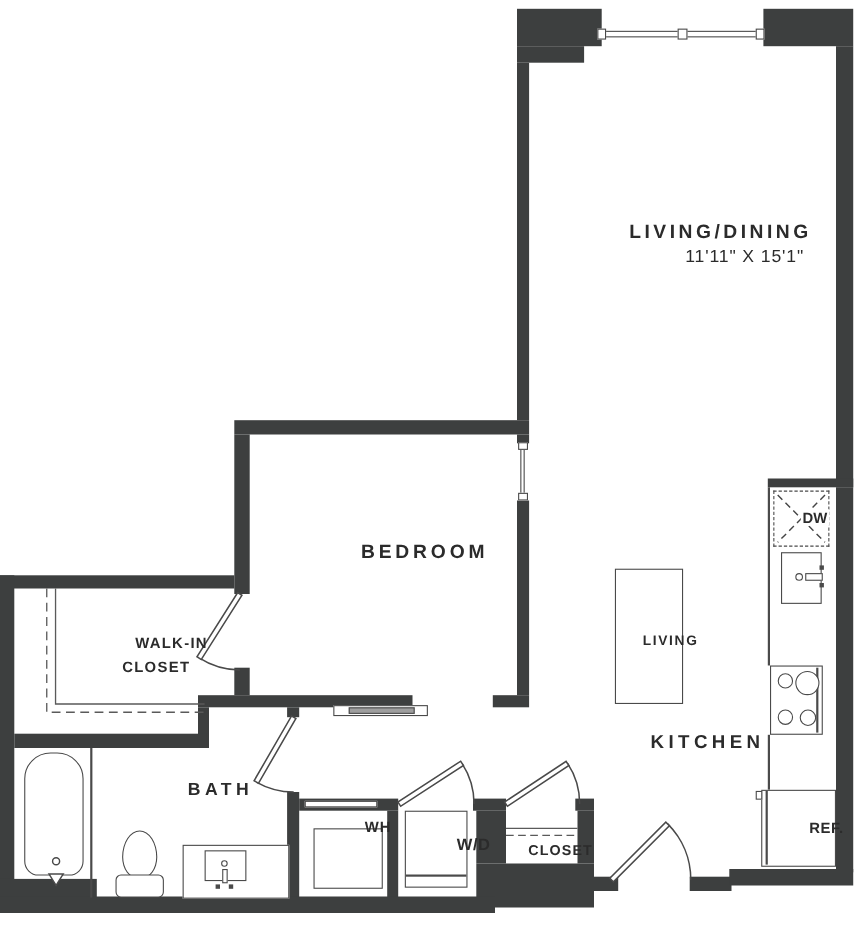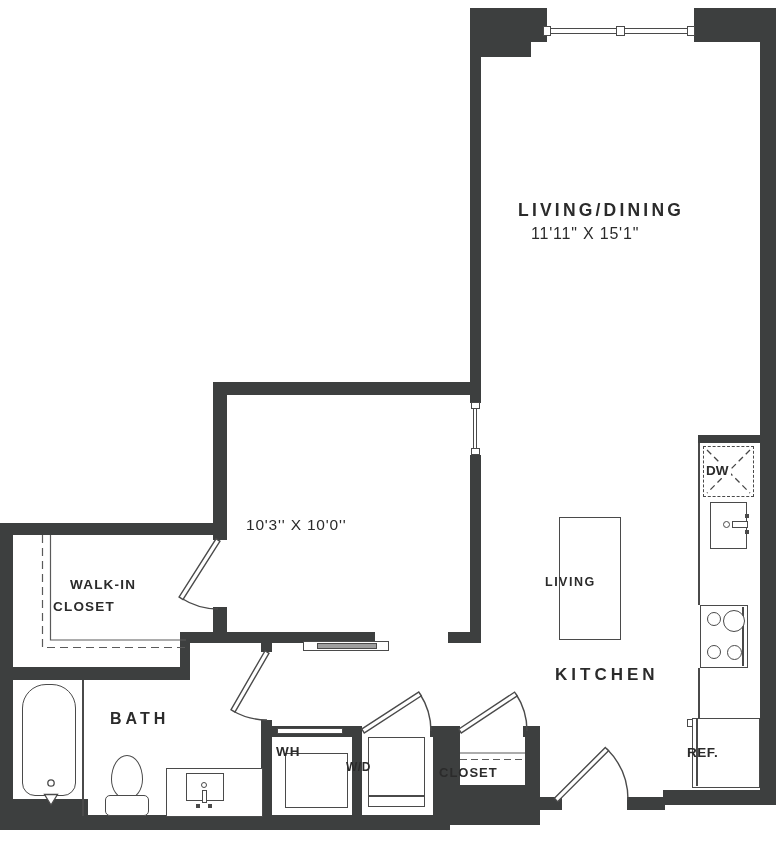--- a/index.html
+++ b/index.html
@@ -1,21 +1,21 @@
 <!DOCTYPE html>
 <html style="--wall: #3d3f3f; --line: #4a4a4a; --text: #2b2b2b; --door-panel: #9e9e9e; --bg: #ffffff;"><head>
 <meta charset="utf-8">
 <style>
   html,body{margin:0;padding:0;background:#fff;}
   .plan{position:relative;width:776px;height:844px;background:var(--bg,#ffffff);
         font-family:"Liberation Sans",sans-serif;overflow:hidden;}
   .wall{position:absolute;background:var(--wall,#3d3f3f);}
   .fx{position:absolute;background:#fff;border:1.5px solid var(--line,#4a4a4a);box-sizing:border-box;}
   .ln{position:absolute;background:var(--line,#4a4a4a);}
-  .lbl{position:absolute;text-align:left;color:var(--text,#2b2b2b);font-weight:bold;
+  .lbl{position:absolute;text-align:right;color:var(--text,#2b2b2b);font-weight:bold;
        white-space:nowrap;line-height:1.1;}
   .dims{font-weight:normal;}
   .overlay{position:absolute;left:0;top:0;pointer-events:none;}
   .cap{position:absolute;background:#fff;border:1.2px solid var(--line,#4a4a4a);box-sizing:border-box;}
   .burner{position:absolute;background:#fff;border:1.4px solid var(--line,#4a4a4a);
           border-radius:50%;box-sizing:border-box;}
 </style>
 </head>
 <body>
 
@@ -140,34 +140,34 @@
     </g>
     <g stroke="#4a4a4a" stroke-width="1.3" fill="#ffffff">
       <circle cx="51" cy="783" r="3.2"></circle>
       <path d="M44.5 794.5 L51 805 L57.5 794.5 Z"></path>
     </g>
   </svg>
 
   <div class="lbl" style="left:518px;top:201px;width:220px;font-size:17.5px;letter-spacing:3.2px;">LIVING/DINING</div>
   <div class="lbl dims" style="left:531px;top:225px;width:200px;font-size:16px;letter-spacing:0.8px;">11'11" X 15'1"</div>
 
-  <div class="lbl dims" style="left:246px;top:516px;width:200px;font-size:15.5px;letter-spacing:0.8px;">10'3'' X 10'0''</div>
+  <div class="lbl" style="left:244px;top:492px;width:200px;font-size:17.5px;letter-spacing:3.5px;">BEDROOM</div>
 
-  <div class="lbl" style="left:70px;top:578px;width:120px;font-size:13.5px;letter-spacing:1.2px;">WALK-IN</div>
+  <div class="lbl" style="left:53px;top:578px;width:120px;font-size:13.5px;letter-spacing:1.2px;padding-left:16px;">WALK-IN</div>
   <div class="lbl" style="left:53px;top:600px;width:120px;font-size:13.5px;letter-spacing:1.2px;">CLOSET</div>
 
   <div class="lbl" style="left:110px;top:710px;width:120px;font-size:16px;letter-spacing:4px;">BATH</div>
 
   <div class="lbl" style="left:555px;top:666px;width:140px;font-size:17px;letter-spacing:4px;">KITCHEN</div>
 
   <div class="lbl" style="left:545px;top:576px;width:90px;font-size:12.5px;letter-spacing:1.5px;">LIVING</div>
 
   <div class="lbl" style="left:276px;top:745px;width:80px;font-size:13.5px;letter-spacing:1px;">WH</div>
 
-  <div class="lbl" style="left:346px;top:761px;width:100px;font-size:12px;letter-spacing:0.5px;">W/D</div>
+  <div class="lbl" style="left:346px;top:761px;width:100px;font-size:15px;letter-spacing:0.5px;">W/D</div>
 
   <div class="lbl" style="left:439px;top:766px;width:100px;font-size:13px;letter-spacing:1px;">CLOSET</div>
 
   <div class="lbl" style="left:687px;top:746px;width:80px;font-size:13.5px;letter-spacing:0.5px;">REF.</div>
 
   <div class="lbl" style="left:704px;top:464px;width:50px;font-size:13.5px;">
     <span style="background:#fff;padding:0 2px;">DW</span>
   </div>
 
 </div>

